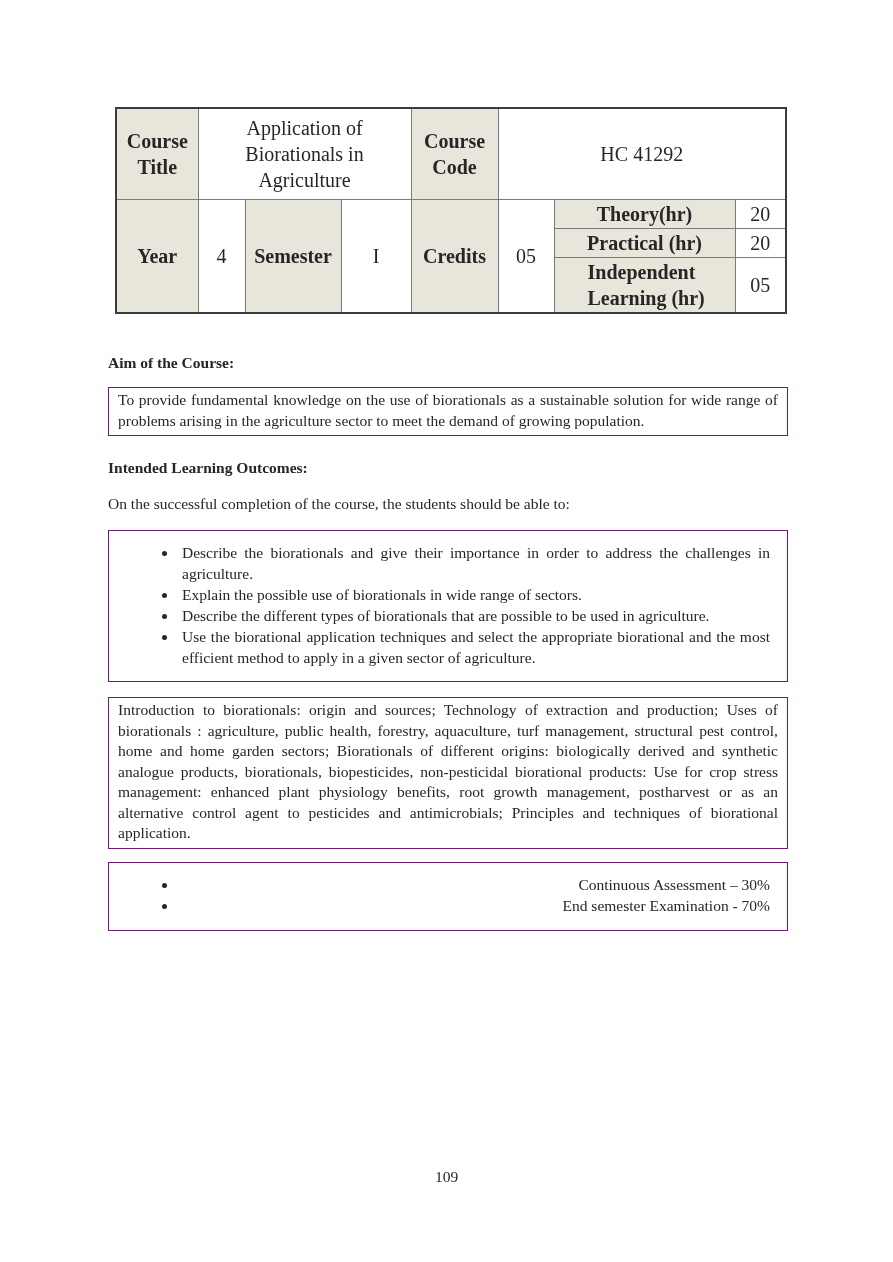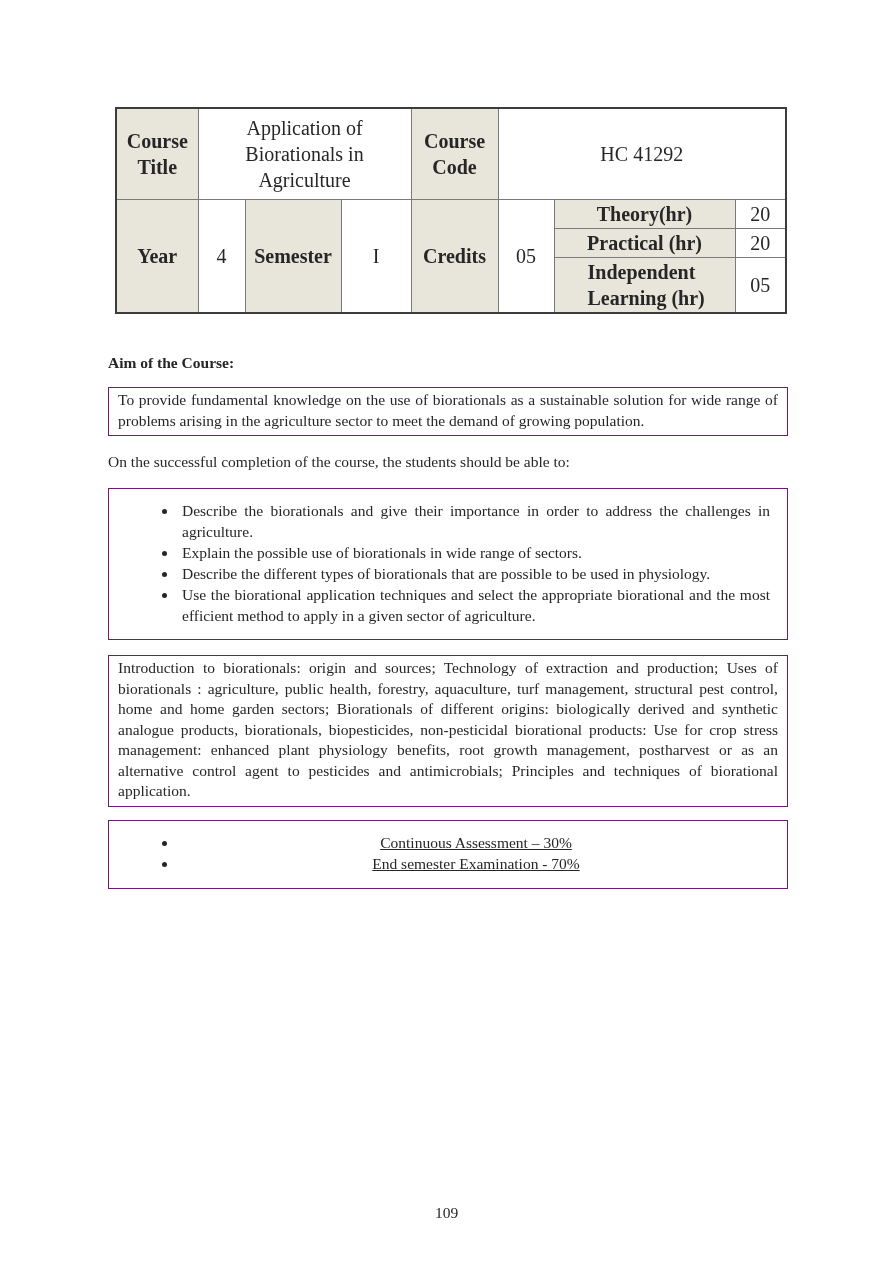--- a/index.html
+++ b/index.html
@@ -80,29 +80,28 @@
     margin: 8px;
     padding-left: 52px;
     list-style: disc;
   }
   .box ul li {
     text-align: justify;
     padding-left: 4px;
     line-height: 21px;
   }
   .box.mode-box ul li {
-    text-align: center;
-    text-decoration: underline;
+    text-align: right;
   }
   
   .page-footer {
     position: absolute;
     left: 0;
     width: 893px;
-    top: 1204px;
+    top: 1168px;
     text-align: center;
     font-size: 15.5px;
   }
 </style>
 </head>
 <body>
 
 <div class="doc">
 
   <table class="course-table">
@@ -142,26 +141,27 @@
       <td>05</td>
     </tr>
   </tbody>
     </table>
 
   <div class="heading h-aim">Aim of the Course:</div>
   <div class="box aim-box">
     <span>To provide fundamental knowledge on the use of biorationals as a sustainable solution for wide range of problems arising in the agriculture sector to meet the demand of growing population.</span>
   </div>
 
+  <div class="heading h-ilo">Intended Learning Outcomes:</div>
   <div class="intro-line">On the successful completion of the course, the students should be able to:</div>
   <div class="box ilo-box">
     <ul>
       <li>Describe the biorationals and give their importance in order to address the challenges in agriculture.</li>
       <li>Explain the possible use of biorationals in wide range of sectors.</li>
-      <li>Describe the different types of biorationals that are possible to be used in physiology.</li>
+      <li>Describe the different types of biorationals that are possible to be used in agriculture.</li>
       <li>Use the biorational application techniques and select the appropriate biorational and the most efficient method to apply in a given sector of agriculture.</li>
     </ul>
   </div>
 
   <div class="box capsule-box">
     <span>Introduction to biorationals: origin and sources; Technology of extraction and production; Uses of biorationals :  agriculture, public health, forestry, aquaculture, turf management, structural pest control, home and home garden sectors; Biorationals of different origins: biologically derived and synthetic analogue products, biorationals, biopesticides, non-pesticidal biorational products: Use for crop stress management: enhanced plant physiology benefits, root growth management, postharvest or as an alternative control agent to pesticides and antimicrobials; Principles and techniques of biorational application.</span>
   </div>
 
   <div class="box mode-box">
     <ul>

